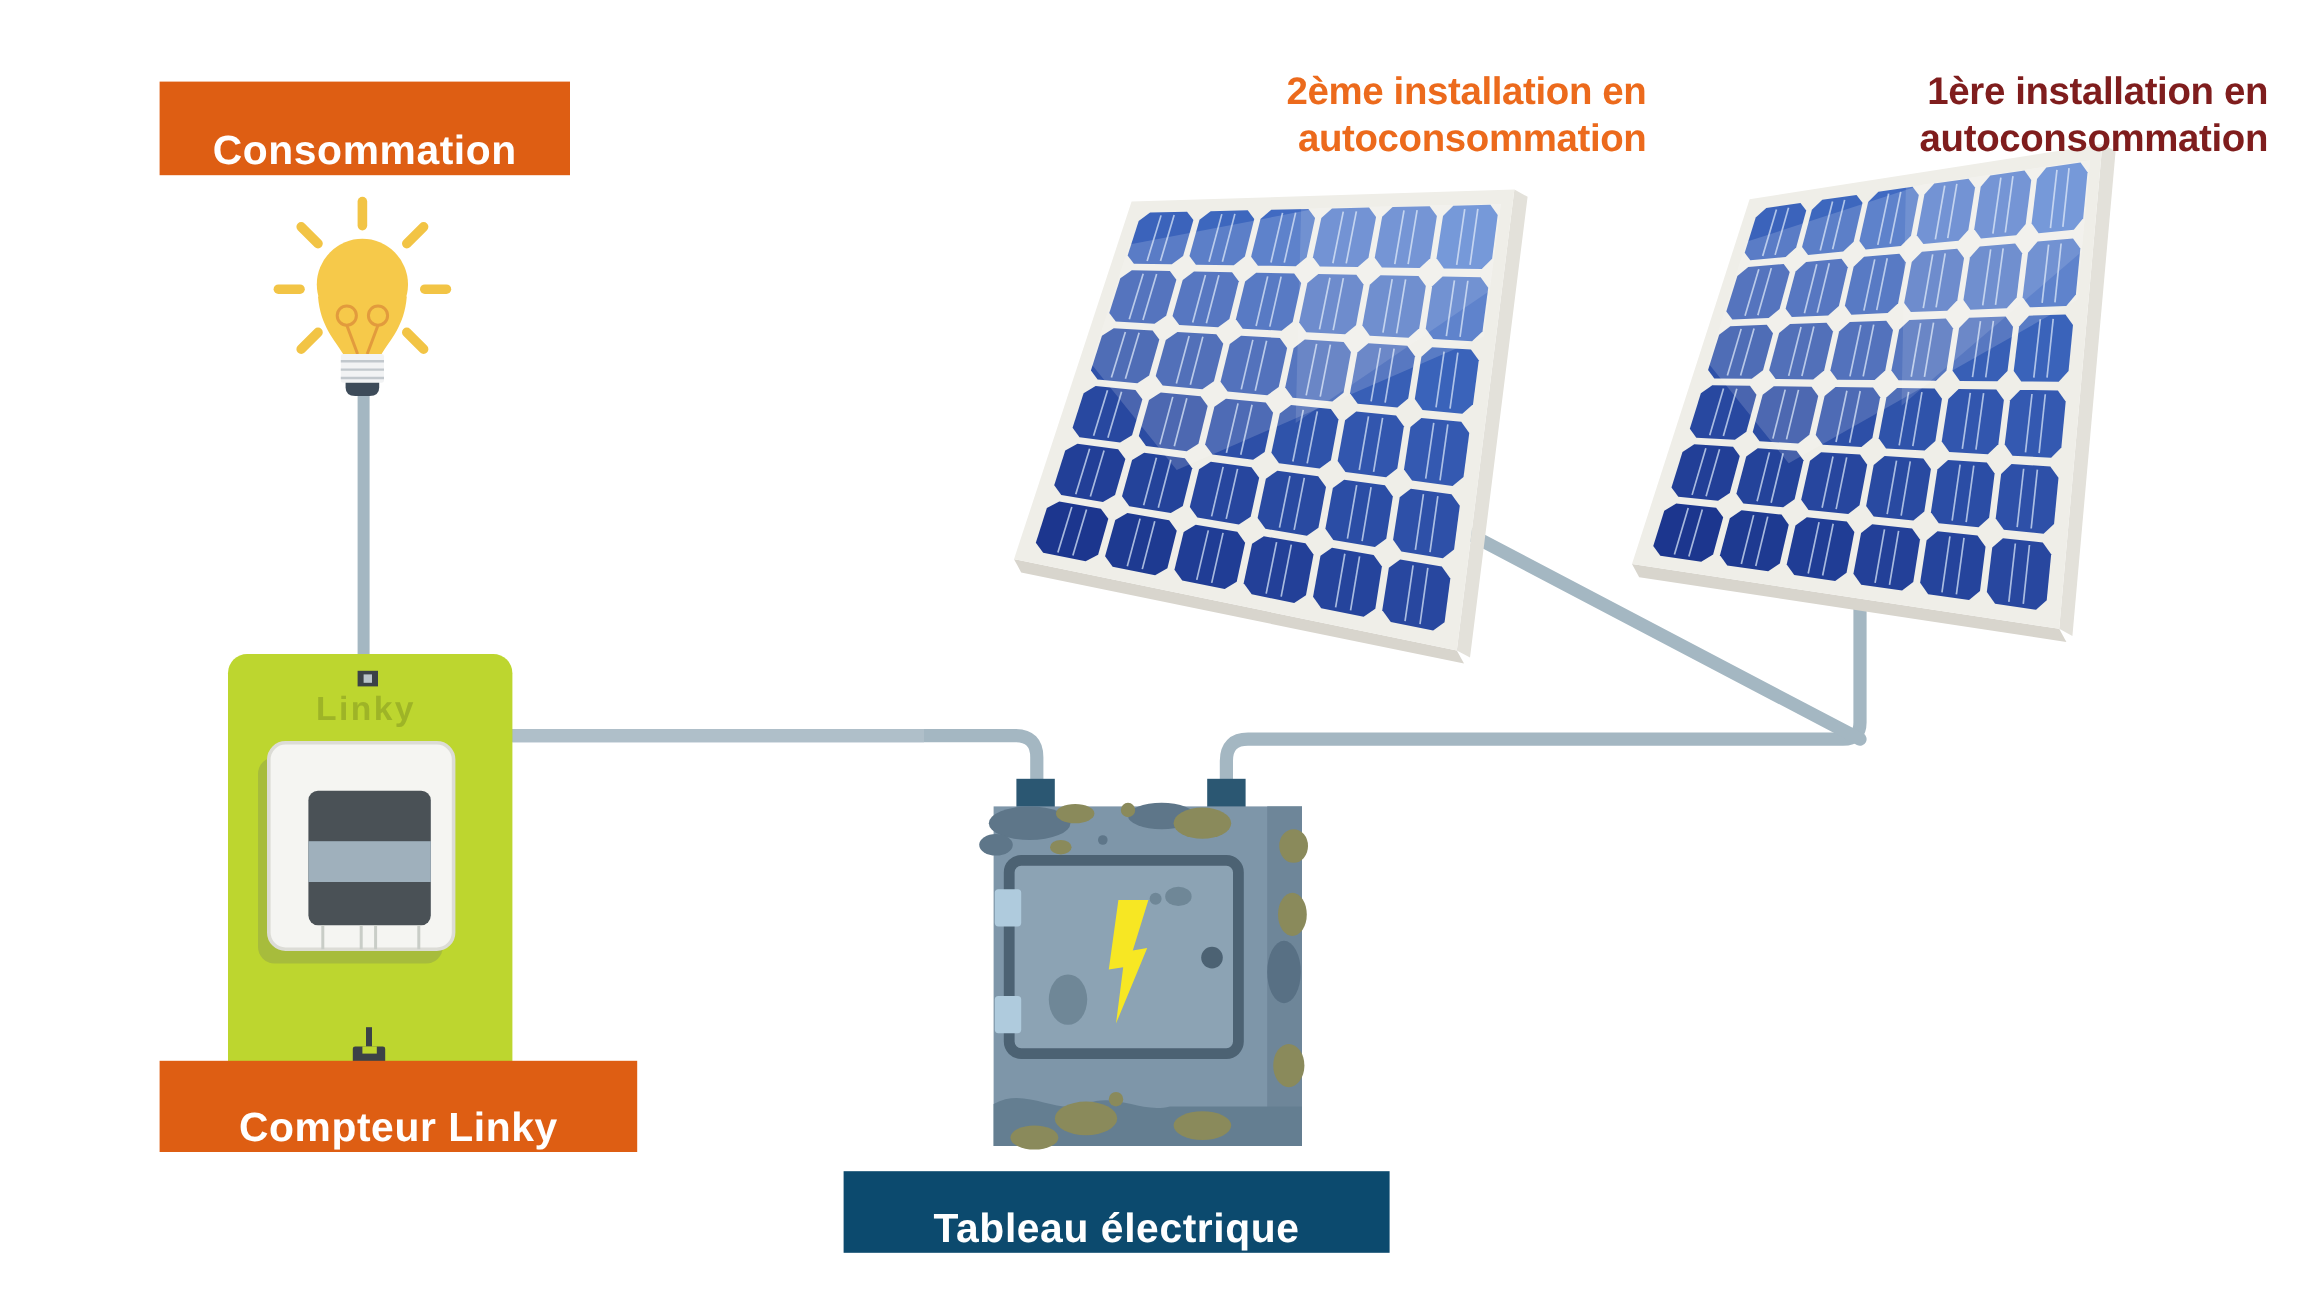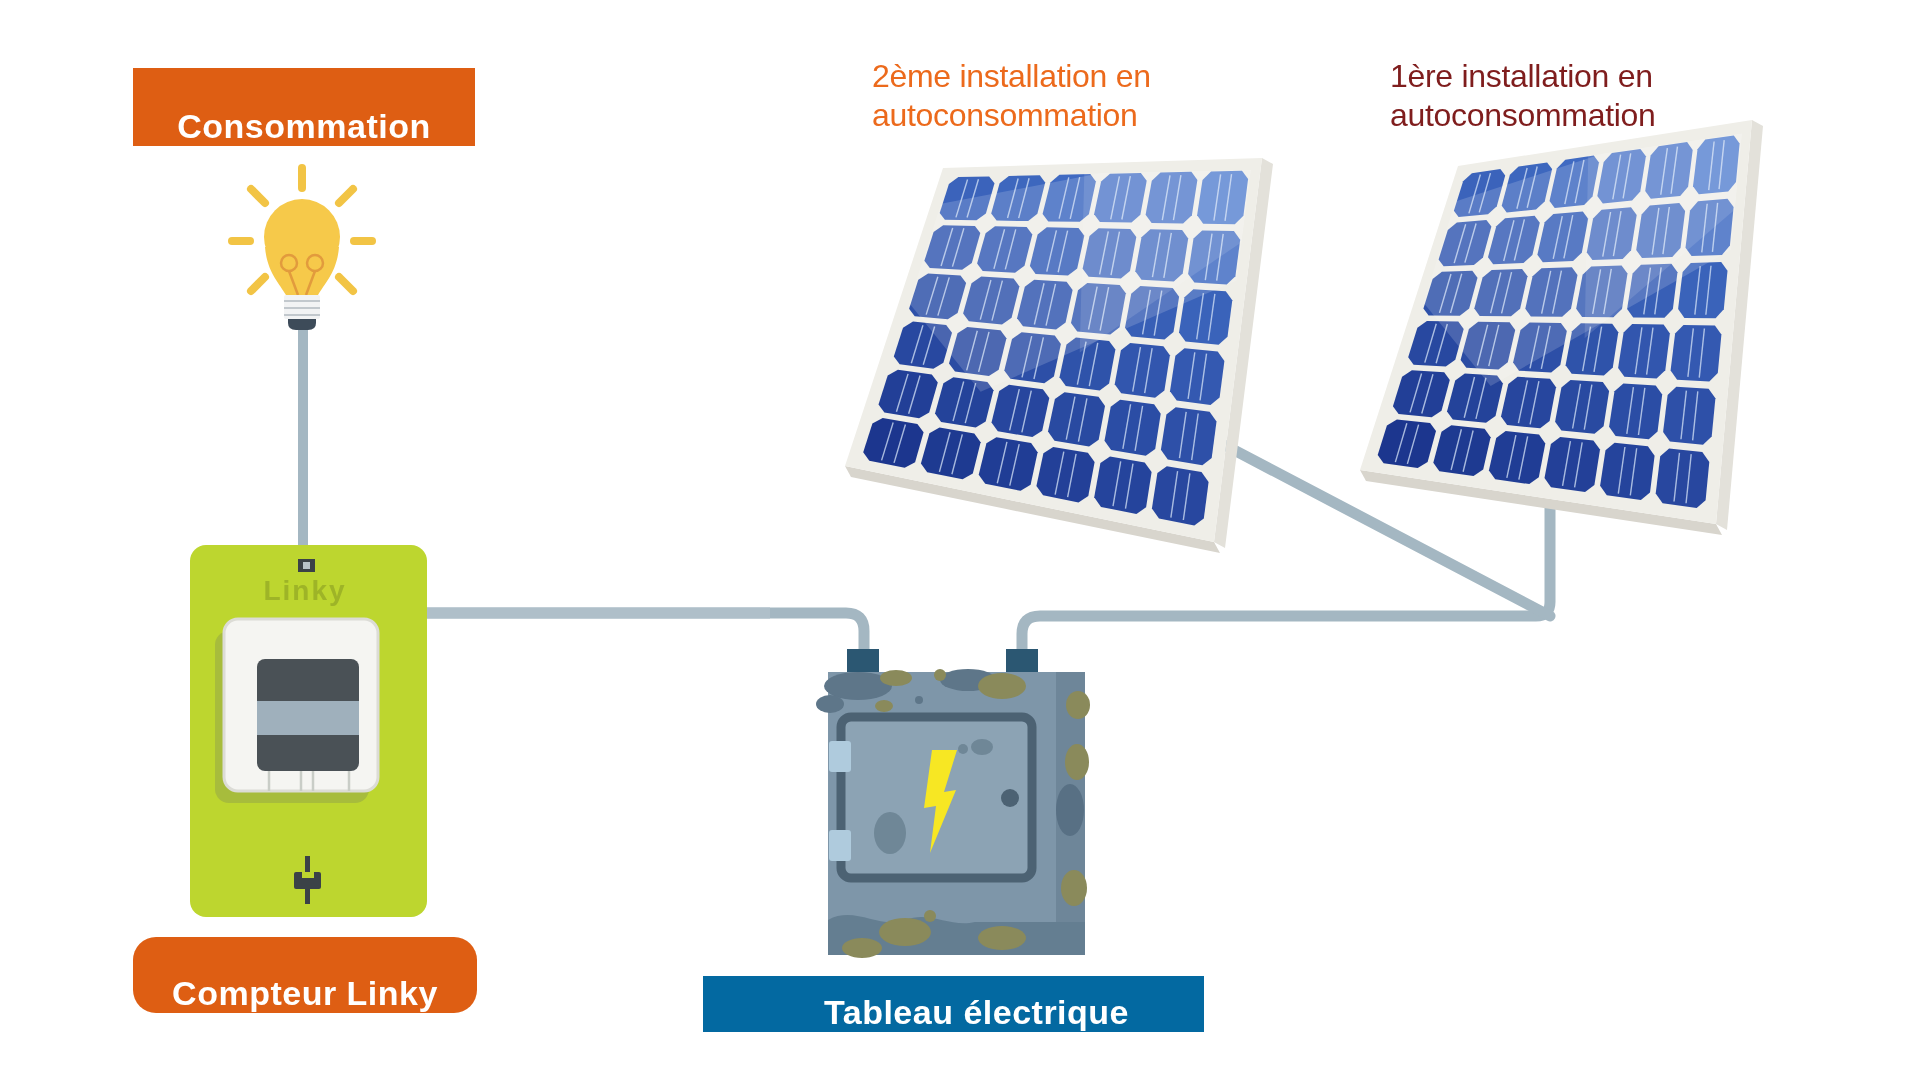--- a/index.html
+++ b/index.html
@@ -2,21 +2,21 @@
 <html><head>
 <meta charset="utf-8">
 <style>
   html,body{margin:0;padding:0;background:#ffffff;}
   body{width:1920px;height:1080px;position:relative;overflow:hidden;
        font-family:"Liberation Sans",sans-serif;}
   .canvas{position:absolute;left:0;top:0;width:1920px;height:1080px;}
   svg.scene{position:absolute;left:0;top:0;width:1920px;height:1080px;}
   .label-box{position:absolute;display:flex;align-items:flex-end;justify-content:center;
              font-weight:bold;font-size:34px;color:#ffffff;letter-spacing:.5px;}
-  .panel-title{position:absolute;text-align:left;font-weight:normal;
+  .panel-title{position:absolute;text-align:right;font-weight:bold;
                font-size:32px;line-height:39px;letter-spacing:-0.3px;}
   .panel-title div{white-space:nowrap;}
 </style>
 </head>
 <body>
 
 <div class="canvas">
 
   <svg class="scene" viewBox="0 0 1920 1080">
 
@@ -356,21 +356,21 @@
   <div class="panel-title" style="left: 872px; top: 57px; width: 500px; color: rgb(236, 106, 28);">
     <div>2ème installation en</div>
     <div>autoconsommation</div>
   </div>
 
   <div class="panel-title" style="left: 1390px; top: 57px; width: 500px; color: #7f1d1d;">
     <div>1ère installation en</div>
     <div>autoconsommation</div>
   </div>
 
-  <div class="label-box" style="left: 133px; top: 937px; width: 344px; height: 76px; background: rgb(222, 94, 19); border-radius: 23px;">
+  <div class="label-box" style="left: 133px; top: 884px; width: 398px; height: 76px; background: rgb(222, 94, 19);">
     <span>Compteur Linky</span>
   </div>
 
-  <div class="label-box" style="left: 703px; top: 976px; width: 455px; height: 56px; background: #0369a1; padding-left: 46px;">
+  <div class="label-box" style="left: 703px; top: 976px; width: 455px; height: 68px; background: #0c4a6e;">
     <span>Tableau électrique</span>
   </div>
 
 </div>
 
 </body></html>

